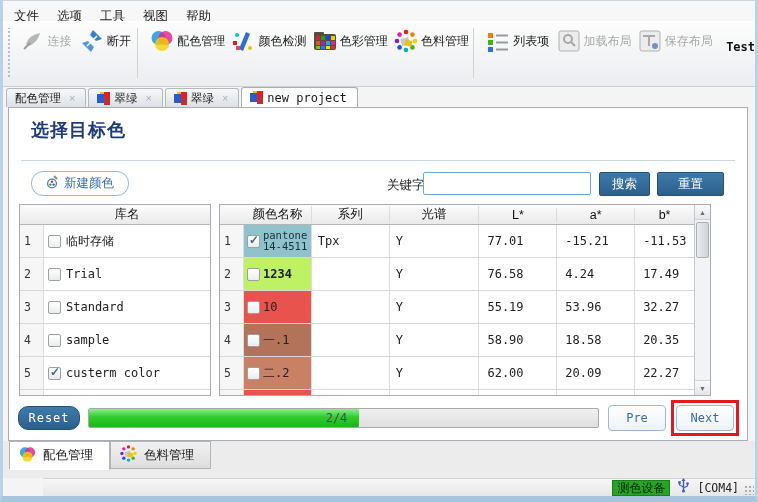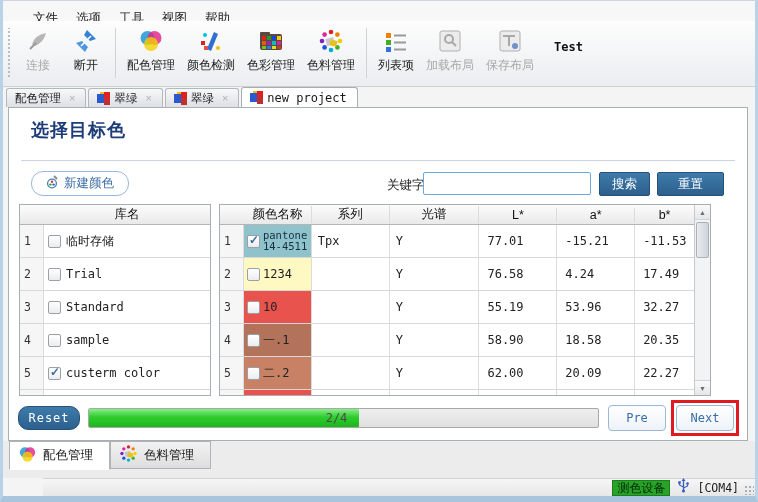--- a/index.html
+++ b/index.html
@@ -6,30 +6,30 @@
   *{box-sizing:border-box;}
   .window{
     position:relative;width:758px;height:502px;
     background:#f4f4f4;
     border-left:3px solid #b8d2e8;border-right:3px solid #b8d2e8;
     border-top:1px solid #c9d6e2;border-bottom:6px solid #a9c5de;
     font-family:"Liberation Sans",sans-serif;color:#1a1a1a;overflow:hidden;
   }
   
   .menubar{position:absolute;left:0;right:0;top:0;height:35px;background:#f7f7f7;
-    border-bottom:1px solid #c2410c;display:flex;align-items:center;padding-left:21px;}
+    border-bottom:5px solid #c2410c;display:flex;align-items:center;padding-left:2px;}
   .menu-item{font-size:12.5px;padding:2px 9px;cursor:default;}
   
   .toolbar{position:absolute;left:0;right:0;top:20px;height:66px;
     background:linear-gradient(180deg,#fdfdfd,#ebedf0);
     border-bottom:1px solid #cfcfcf;display:flex;align-items:flex-start;padding:5px 0 0 2px;}
   .tb-handle{width:6px;height:50px;margin:2px 2px 0 1px;
     background-image:radial-gradient(#b9bec4 1px,transparent 1.2px);
     background-size:4px 4px;background-position:1px 2px;}
-  .tool-item{display:flex;flex-direction:column;align-items:center;justify-content:flex-start;
+  .tool-item{display:flex;flex-direction:row;align-items:center;justify-content:flex-start;
     min-width:48px;padding:1px 6px;gap:2px;}
   .tool-item .ticon{height:28px;display:flex;align-items:center;justify-content:center;}
   .tool-item .tlabel{font-size:12px;color:#222;white-space:nowrap;}
   .tool-item.disabled .tlabel{color:#a8a8a8;}
   .tb-sep{width:1px;height:50px;background:#d2d2d2;margin:2px 5px 0 5px;}
   .tb-test{font-family:"DejaVu Sans Mono",monospace;font-size:12px;font-weight:bold;
     color:#111;margin:14px 0 0 14px;}
   
   .doctabs{position:absolute;left:0;right:0;top:86px;height:20px;display:flex;
     align-items:flex-end;padding-left:3px;gap:2px;}
@@ -400,21 +400,21 @@
           </div>
         <div class="cell c-ser mono">Tpx</div>
         <div class="cell c-spe mono">Y</div>
         <div class="cell c-l mono">77.01</div>
         <div class="cell c-a mono">-15.21</div>
         <div class="cell c-b mono">-11.53</div>
       </div>
 
       <div class="trow">
         <div class="cell c-num">2</div>
-        <div class="cell c-name" style="background-color: #fef9c3;">
+        <div class="cell c-name" style="background-color: #bef264; font-weight: bold;">
             <span class="cb"></span>
             <span class="mono">1234</span>
           </div>
         <div class="cell c-ser mono"></div>
         <div class="cell c-spe mono">Y</div>
         <div class="cell c-l mono">76.58</div>
         <div class="cell c-a mono">4.24</div>
         <div class="cell c-b mono">17.49</div>
       </div>
 

